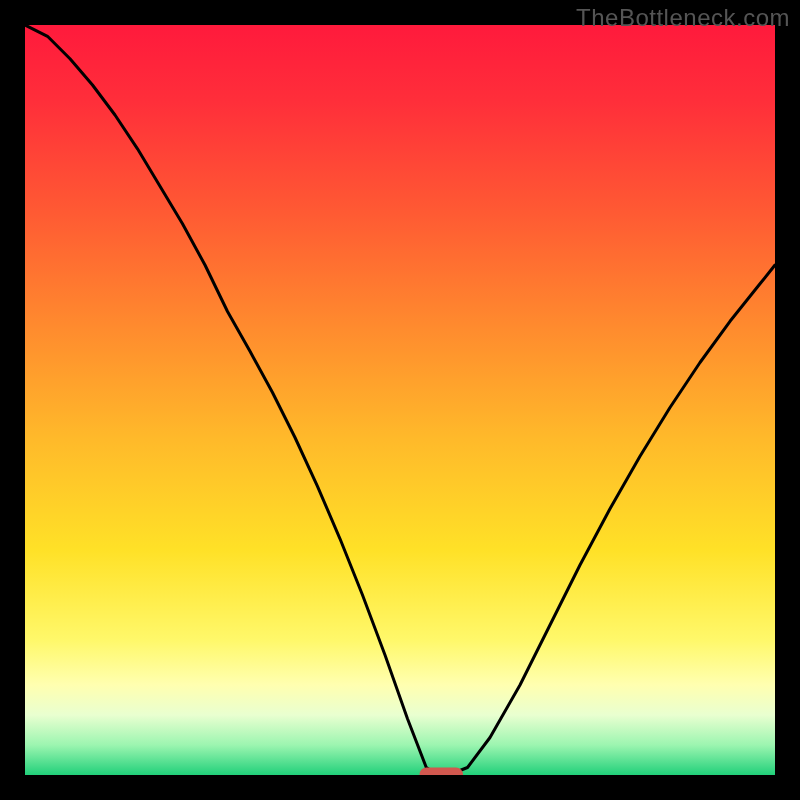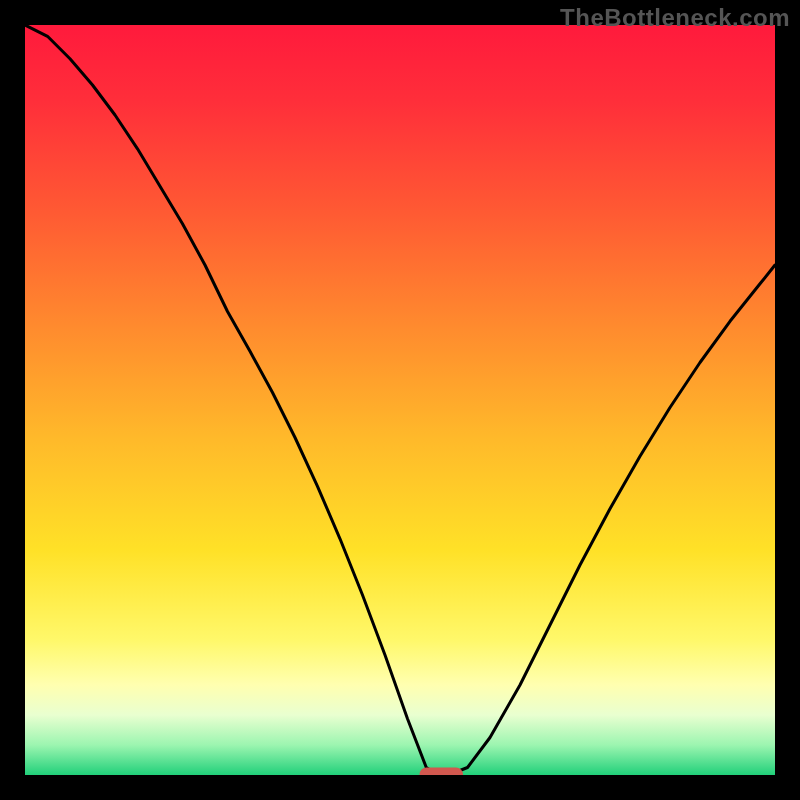--- a/index.html
+++ b/index.html
@@ -16,21 +16,21 @@
     width: 800px;
     height: 800px;
     background: #000;
   }
   .watermark {
     position: absolute;
     top: 4px;
     right: 10px;
     color: #555;
     font-size: 24px;
-    font-weight: 700;
+    font-weight: 400;
     letter-spacing: 0.5px;
     z-index: 10;
     margin-left: 16px;
   }
   .plot {
     position: absolute;
     left: 25px;
     top: 25px;
     width: 750px;
     height: 750px;

